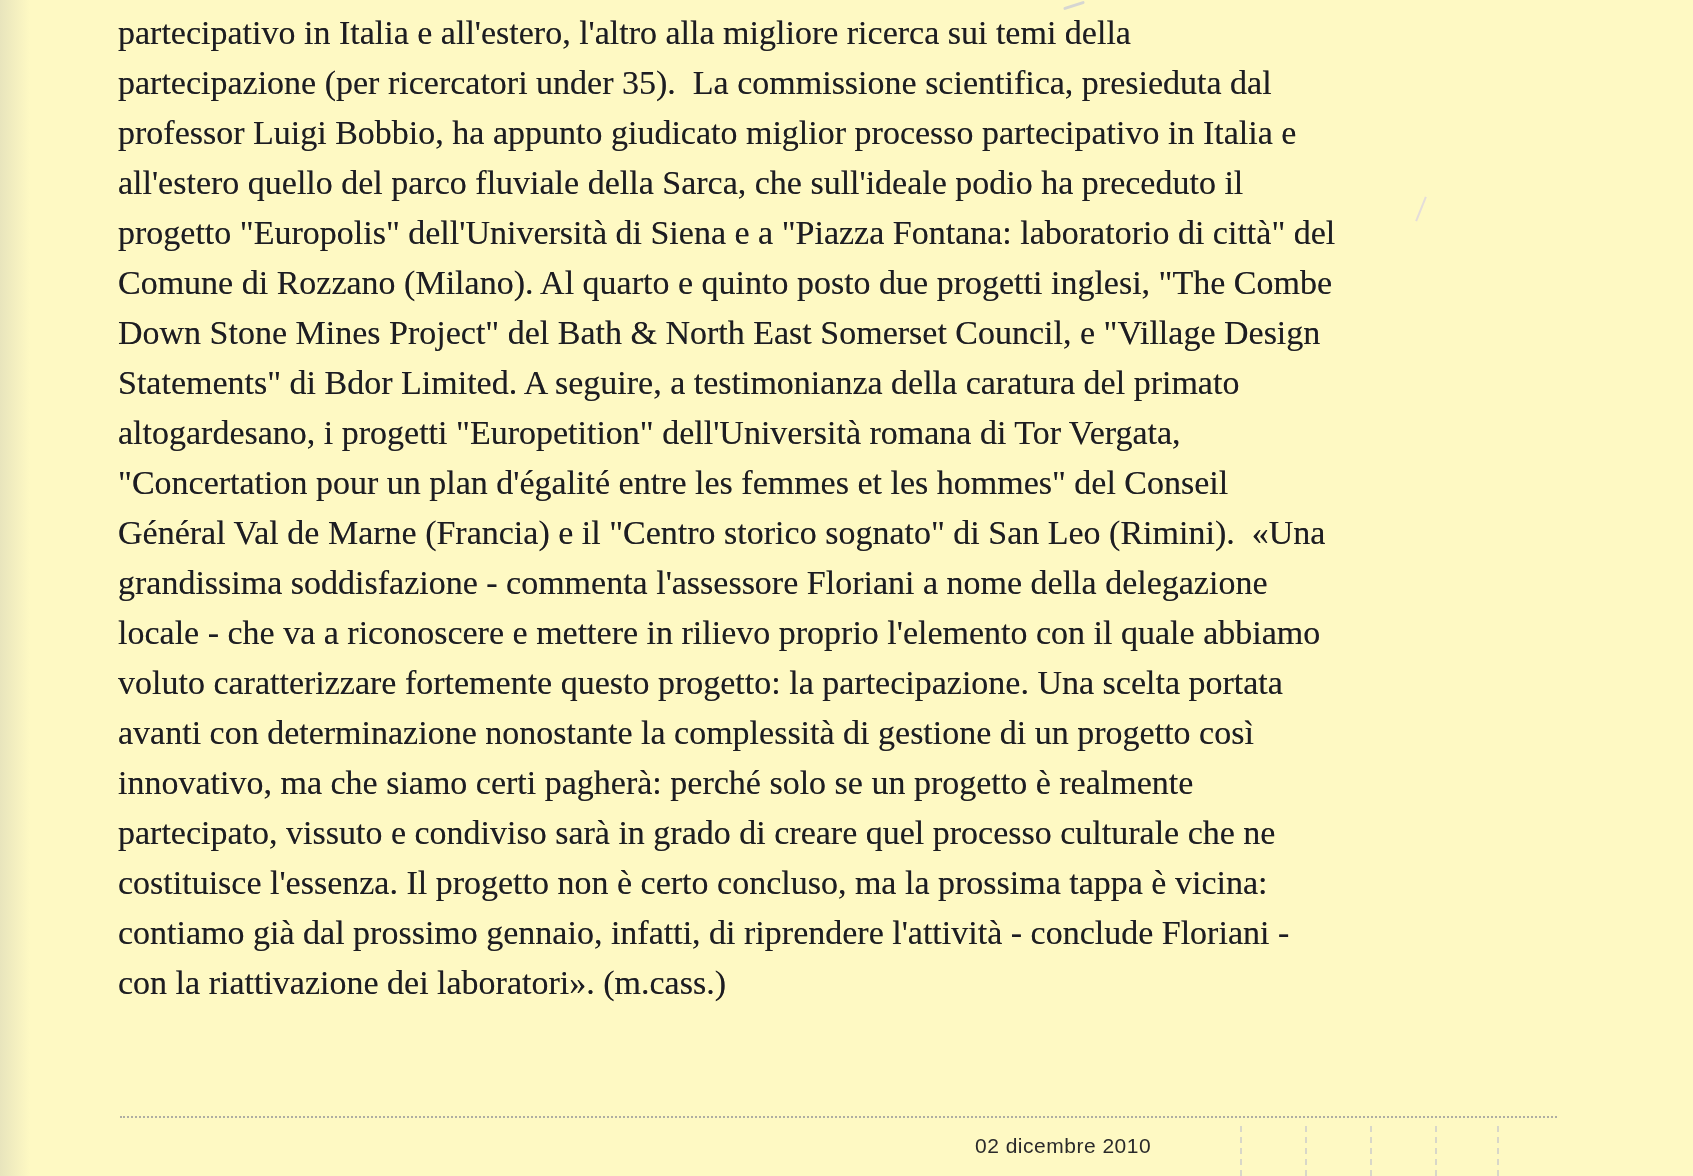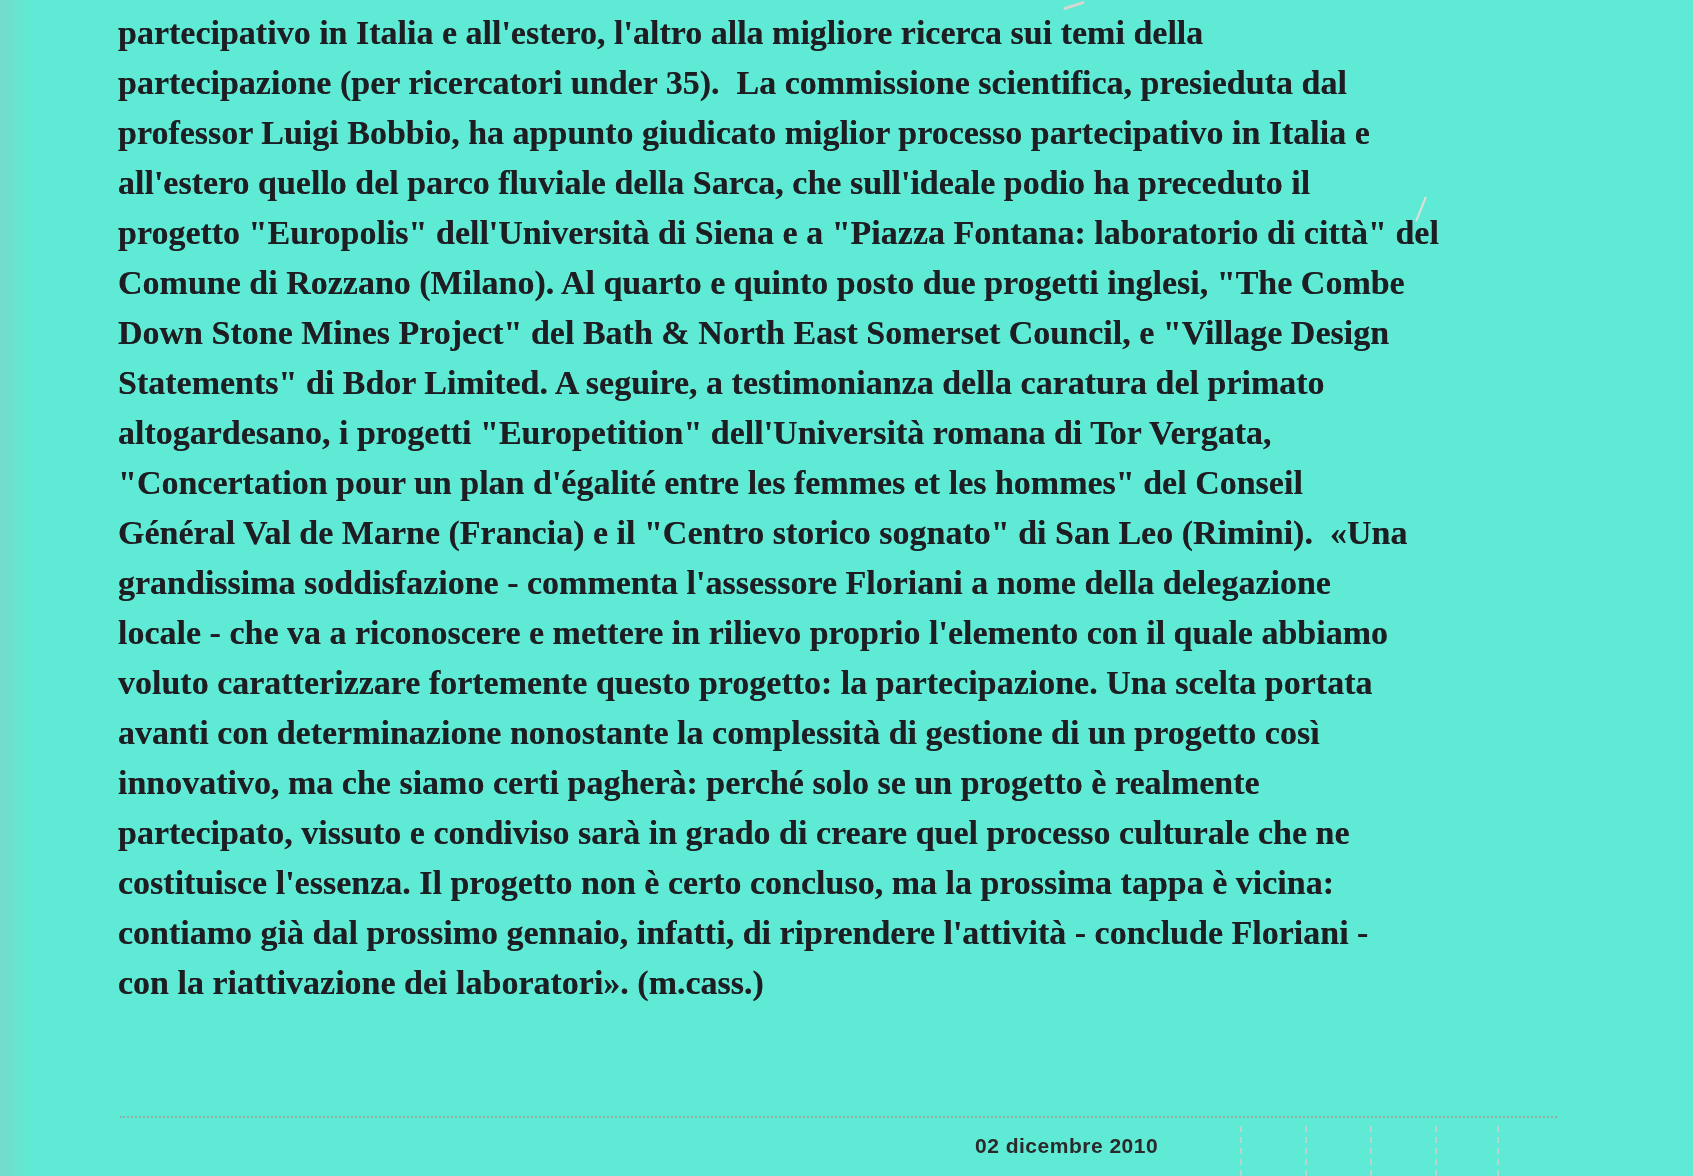--- a/index.html
+++ b/index.html
@@ -3,23 +3,22 @@
 <meta charset="utf-8">
 <style>
   html, body {
     margin: 0;
     padding: 0;
   }
   .page {
     position: relative;
     width: 1693px;
     height: 1176px;
-    background: #5eead4;
+    background: #fef9c3;
     overflow: hidden;
-    font-weight: bold;
   }
   
   .edge-shade {
     position: absolute;
     left: 0;
     top: 0;
     width: 30px;
     height: 100%;
     background: linear-gradient(to right, rgba(175,175,172,0.28), rgba(175,175,172,0));
     pointer-events: none;

